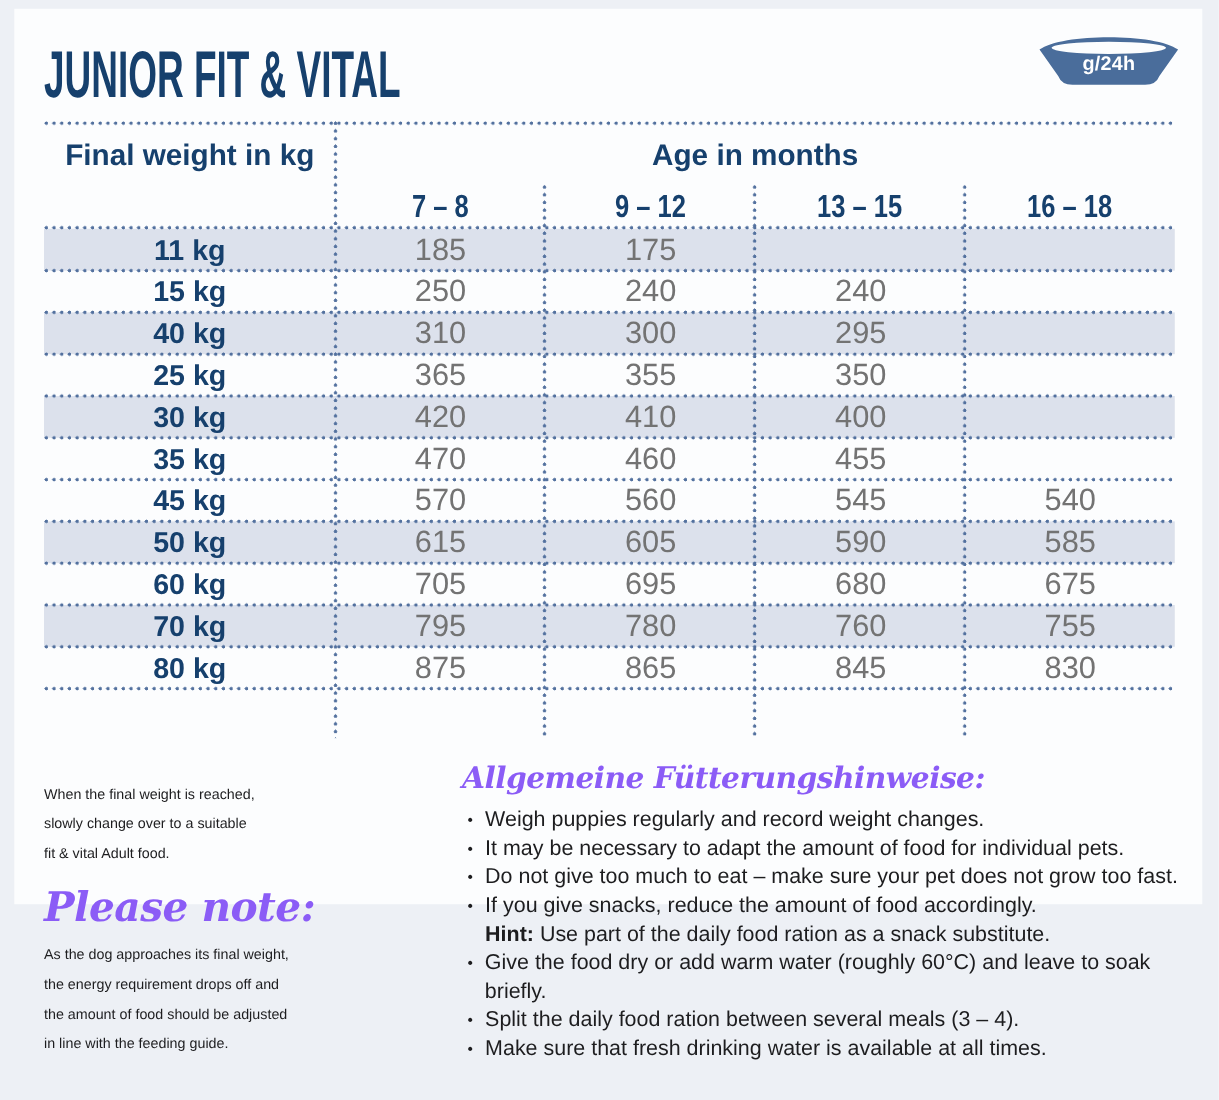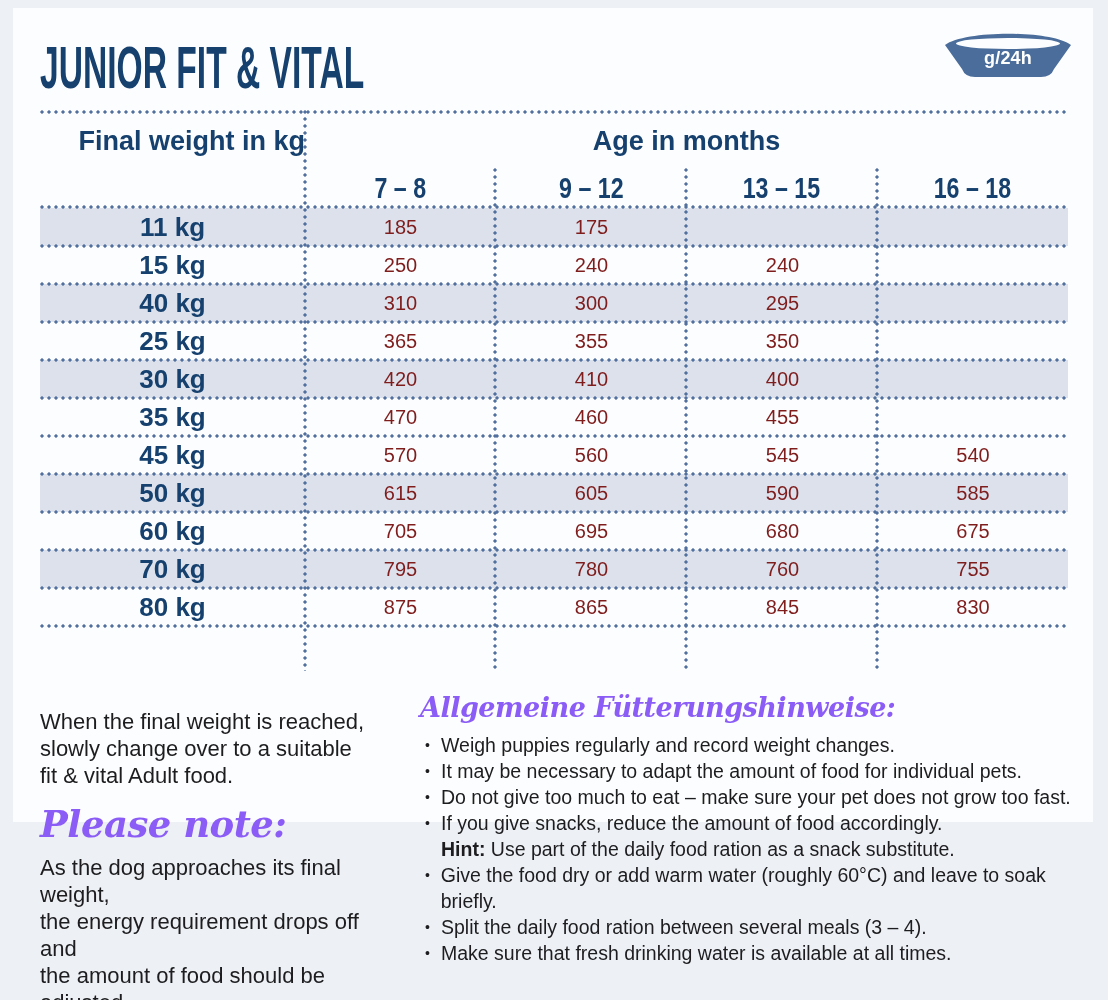--- a/index.html
+++ b/index.html
@@ -30,40 +30,40 @@
   .dot-h{position:absolute;height:4px;left:0;right:0;z-index:4;
          background-image:radial-gradient(circle at 2px 2px,var(--dot) 1.5px,rgba(0,0,0,0) 1.7px);
          background-size:7px 4px;background-repeat:repeat-x;}
   .dot-v{position:absolute;width:4px;z-index:4;
          background-image:radial-gradient(circle at 2px 2px,var(--dot) 1.5px,rgba(0,0,0,0) 1.7px);
          background-size:4px 7px;background-repeat:repeat-y;}
 
   
   .feedtable{position:absolute;left:27px;top:104px;width:1028px;height:559px;}
   .wh,.ah{position:absolute;top:14px;font-size:27px;font-weight:bold;color:var(--navy);text-align:center;}
-  .wh{left:0;width:265px;text-align:right;}
+  .wh{left:0;width:265px;}
   .ah{left:265px;width:763px;}
   .subrow{position:absolute;left:265px;top:58px;width:763px;height:36px;display:flex;}
   .subcell{flex:1;text-align:center;line-height:36px;}
   .subcell .cond2{display:inline-block;transform:scaleX(0.8);transform-origin:50% 50%;
                   font-size:29px;font-weight:800;color:var(--navy);white-space:nowrap;}
   .tbody{position:absolute;left:0;top:96px;width:1028px;}
   .trow{position:relative;display:flex;height:38px;}
   .trow.shaded{background:var(--row-shade);}
   .trow::after{content:"";position:absolute;left:0;right:0;bottom:-2px;height:4px;z-index:4;
          background-image:radial-gradient(circle at 2px 2px,var(--dot) 1.5px,rgba(0,0,0,0) 1.7px);
          background-size:7px 4px;background-repeat:repeat-x;}
   .cell{line-height:38px;text-align:center;}
   .wcell{width:265px;font-size:26px;font-weight:bold;color:var(--navy);}
-  .vcell{width:191px;font-size:20px;color:#7f1d1d;}
+  .vcell{width:191px;font-size:28px;color:#737373;}
   .vcell:last-child{width:190px;}
 
   
   .notes-left{position:absolute;left:27px;top:700px;width:360px;}
-  .para{font-size:22px;line-height:27px;white-space:pre-line;color:var(--text);}
+  .para{font-size:13px;line-height:27px;white-space:pre-line;color:var(--text);}
   .script{font-family:"DejaVu Serif",cursive;font-style:italic;font-weight:600;
           color:#8b5cf6;letter-spacing:-0.5px;}
   .script.en{font-size:37px;margin:13px 0 8px 0;}
   .notes-right{position:absolute;left:407px;top:684px;width:676px;}
   .script.de{font-size:27px;margin-bottom:9px;}
   .hint{display:flex;line-height:26px;font-size:19.5px;}
   .hint.indent{padding-left:21px;}
   .bdot{width:15px;margin-right:6px;text-align:center;font-size:14px;line-height:26px;}
   .htext strong{font-weight:bold;}
 </style>

